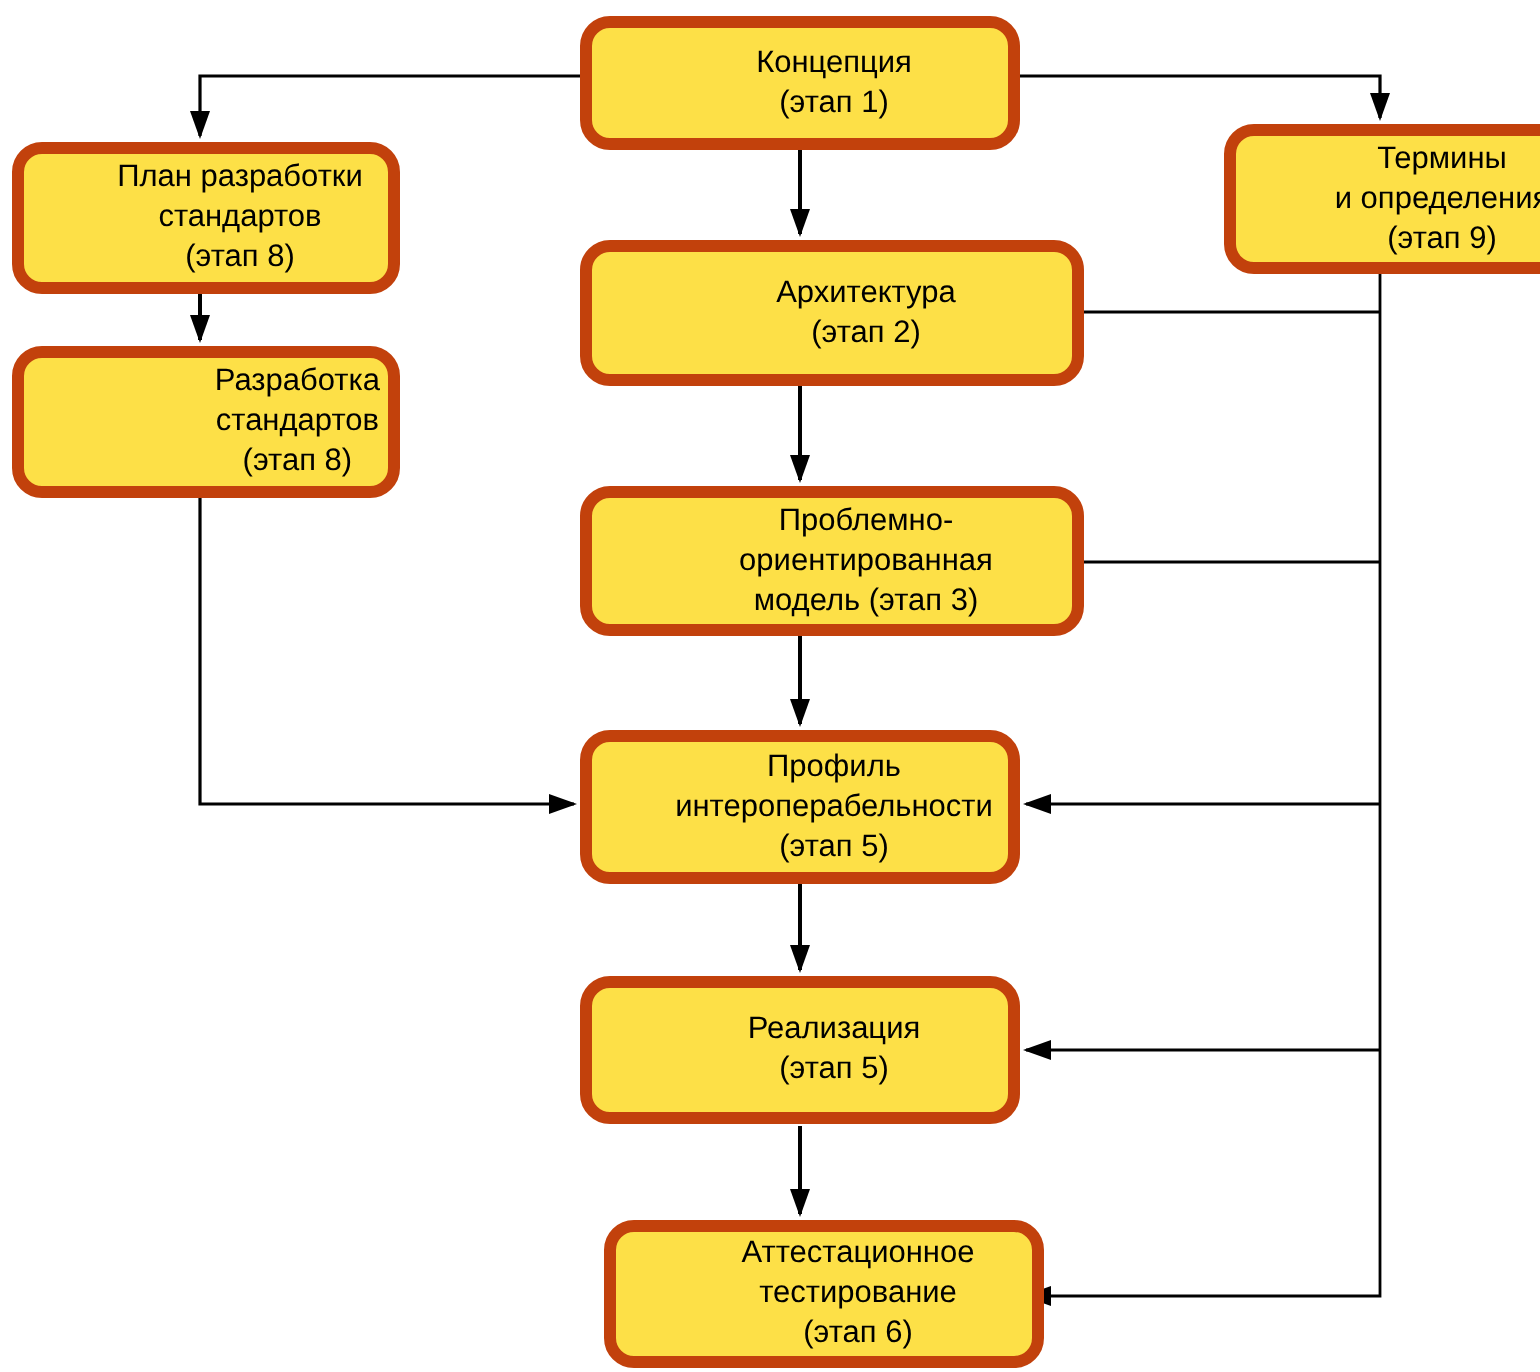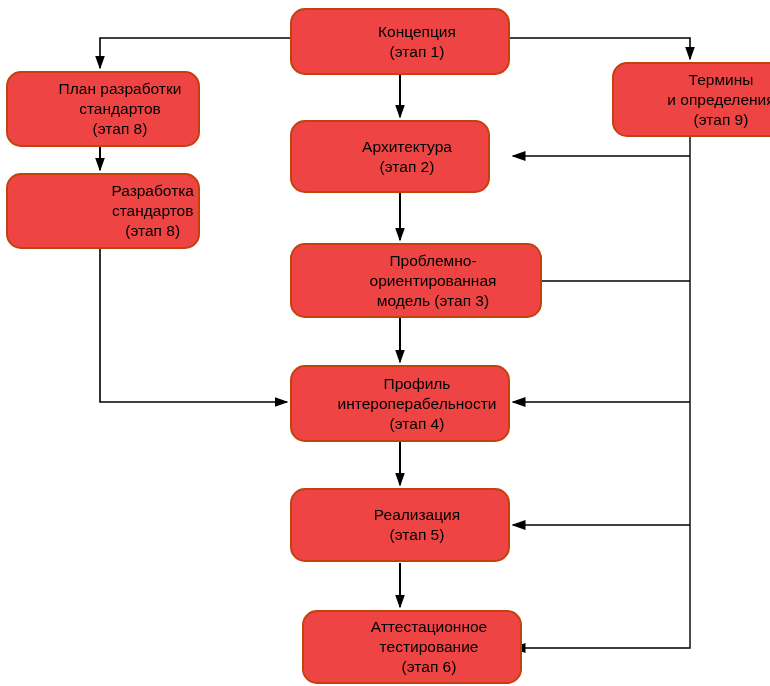--- a/index.html
+++ b/index.html
@@ -18,42 +18,42 @@
   .edges-layer {
     position: absolute;
     left: 0;
     top: 0;
     width: 770px;
     height: 686px;
   }
   .node {
     position: absolute;
     box-sizing: border-box;
-    border: 2px solid #c2410c;
+    border: 6px solid #c2410c;
     border-radius: 15px;
-    background: #ef4444;
+    background: #fde047;
     display: flex;
     align-items: center;
     justify-content: center;
     text-align: center;
     padding-left: 34px;
   }
   .node-label {
     white-space: pre-line;
     font-size: 15.5px;
     line-height: 20px;
     color: #000000;
     padding: 2px 4px;
   }
   
   #n-stage1 { left: 290px; top: 8px;   width: 220px; height: 67px; }
   #n-stage7 { left: 6px;   top: 71px;  width: 194px; height: 76px; }
   #n-stage8 { left: 6px;   top: 173px; width: 194px; height: 76px; justify-content: flex-end; }
   #n-stage9 { left: 612px; top: 62px;  width: 184px; height: 75px; }
-  #n-stage2 { left: 290px; top: 120px; width: 200px; height: 73px; }
+  #n-stage2 { left: 290px; top: 120px; width: 252px; height: 73px; }
   #n-stage3 { left: 290px; top: 243px; width: 252px; height: 75px; }
   #n-stage4 { left: 290px; top: 365px; width: 220px; height: 77px; }
   #n-stage5 { left: 290px; top: 488px; width: 220px; height: 74px; }
   #n-stage6 { left: 290px; top: 610px; width: 220px; height: 74px; margin-left: 12px; }
 </style>
 </head>
 <body>
 
 <div class="canvas">
 
@@ -123,21 +123,21 @@
 
   <div class="node" id="n-stage3">
     <span class="node-label">Проблемно-
 ориентированная
 модель (этап 3)</span>
   </div>
 
   <div class="node" id="n-stage4">
     <span class="node-label">Профиль
 интероперабельности
-(этап 4)</span>
+(этап 5)</span>
   </div>
 
   <div class="node" id="n-stage5">
     <span class="node-label">Реализация
 (этап 5)</span>
   </div>
 
   <div class="node" id="n-stage6">
     <span class="node-label">Аттестационное
 тестирование

